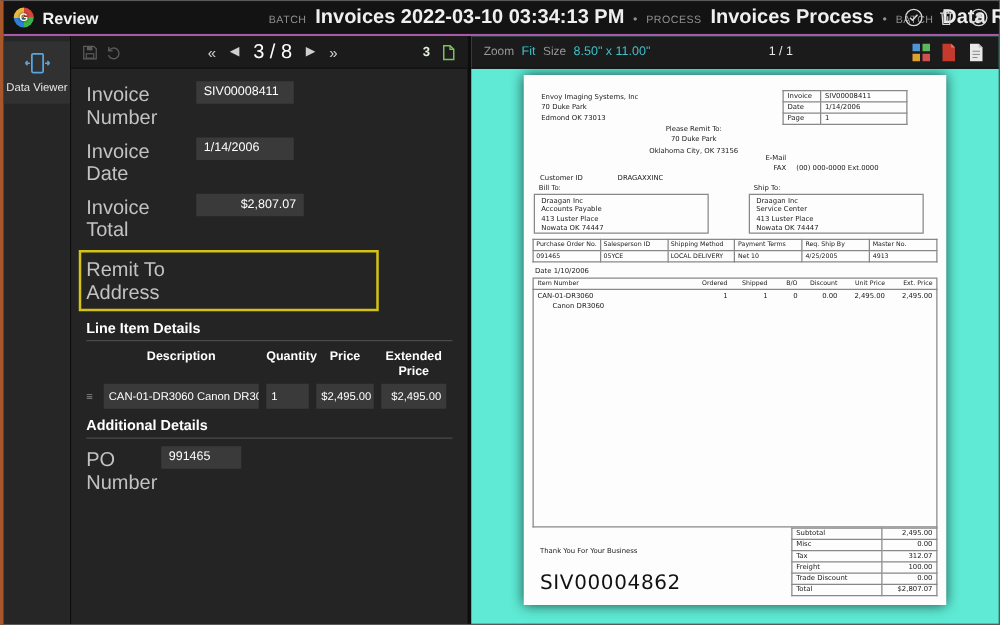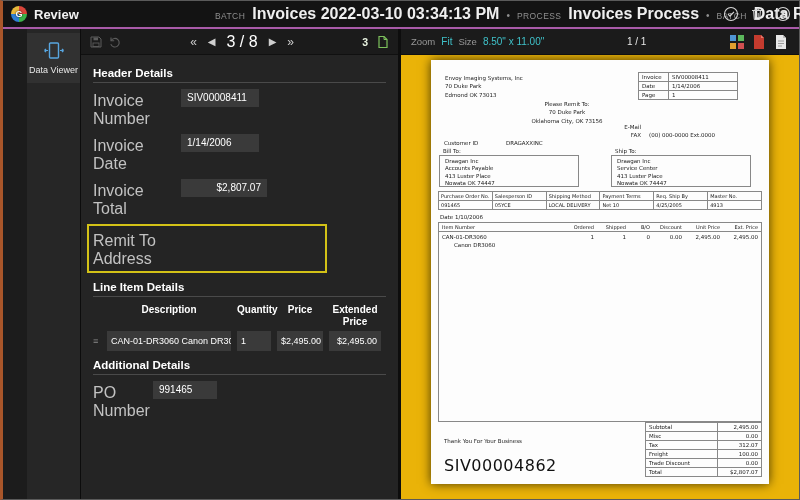--- a/index.html
+++ b/index.html
@@ -24,21 +24,21 @@
   .top-icons { position:absolute; right:8px; top:50%; transform:translateY(-50%);
     display:flex; align-items:center; gap:10px; }
   .ticon { width:16px; height:16px; display:inline-flex; cursor:pointer; }
 
   .accent { height:2px; background:#a85aa8; flex-shrink:0; }
 
   
   .main { flex:1; display:flex; min-height:0; }
 
   .sidebar { width:54px; background:#262626; border-right:1px solid #0c0c0c;
-    padding-top:4px; flex-shrink:0;margin-left:24px; }
+    padding-top:4px; flex-shrink:0; }
   .side-item { display:flex; flex-direction:column; align-items:center; gap:3px;
     padding:7px 2px; background:#313131; cursor:pointer; }
   .side-item span { color:#e8e8e8; font-size:9px; text-align:center; line-height:1.2; }
 
   .panel { width:320px; background:#242424; border-right:3px solid #0d0d0d;
     display:flex; flex-direction:column; flex-shrink:0; }
   .ptoolbar { height:26px; background:#1b1b1b; border-bottom:1px solid #101010;
     display:flex; align-items:center; padding:0 8px; flex-shrink:0; }
   .tgroup { display:flex; align-items:center; gap:5px; }
   .tspacer { flex:1; }
@@ -77,21 +77,21 @@
   .handle { width:14px; color:#8a8a8a; font-size:9px; display:flex; align-items:center; }
   .cell { background:#3a3a3a; color:#fff; font-size:9px; padding:5px 4px; cursor:text; }
   .c-desc { width:124px; margin-right:6px; white-space:nowrap; overflow:hidden; }
   .c-qty  { width:34px;  margin-right:6px; }
   .c-price{ width:46px;  margin-right:6px; text-align:right; }
   .c-ext  { width:52px; text-align:right; }
   .flabel-sm { width:60px; }
   .w-po { width:64px; }
 
   
-  .viewer { flex:1; display:flex; flex-direction:column; min-width:0; background:#eab308; }
+  .viewer { flex:1; display:flex; flex-direction:column; min-width:0; background:#5eead4; }
   .vtoolbar { height:26px; background:#1b1b1b; border-bottom:1px solid #101010;
     display:flex; align-items:center; gap:6px; padding:0 10px; flex-shrink:0; }
   .vlabel { color:#989898; font-size:9.5px; }
   .vvalue { color:#3fc1c9; font-size:10px; cursor:pointer; }
   .vspacer { flex:1; }
   .vpage { color:#e8e8e8; font-size:10px; }
   .vicon { width:16px; height:16px; display:inline-flex; cursor:pointer; }
 
   .doc-area { flex:1; display:flex; justify-content:center; align-items:flex-start;
     padding-top:5px; overflow:hidden; }
@@ -229,21 +229,20 @@
                 <path d="M3 1.5h5l3 3v8H3z" fill="none" stroke="#7cc15c" stroke-width="1.2"></path>
                 <path d="M8 1.5v3h3" fill="none" stroke="#7cc15c" stroke-width="1"></path>
               </svg>
           </span>
         </div>
       </div>
 
 
       <div class="pcontent">
 
-        <div class="sec-title">Header Details</div>
         <div class="field-row">
           <span class="flabel">Invoice Number</span>
           <span class="fvalue w-a">SIV00008411</span>
         </div>
         <div class="field-row">
           <span class="flabel">Invoice Date</span>
           <span class="fvalue w-a">1/14/2006</span>
         </div>
         <div class="field-row">
           <span class="flabel">Invoice Total</span>

